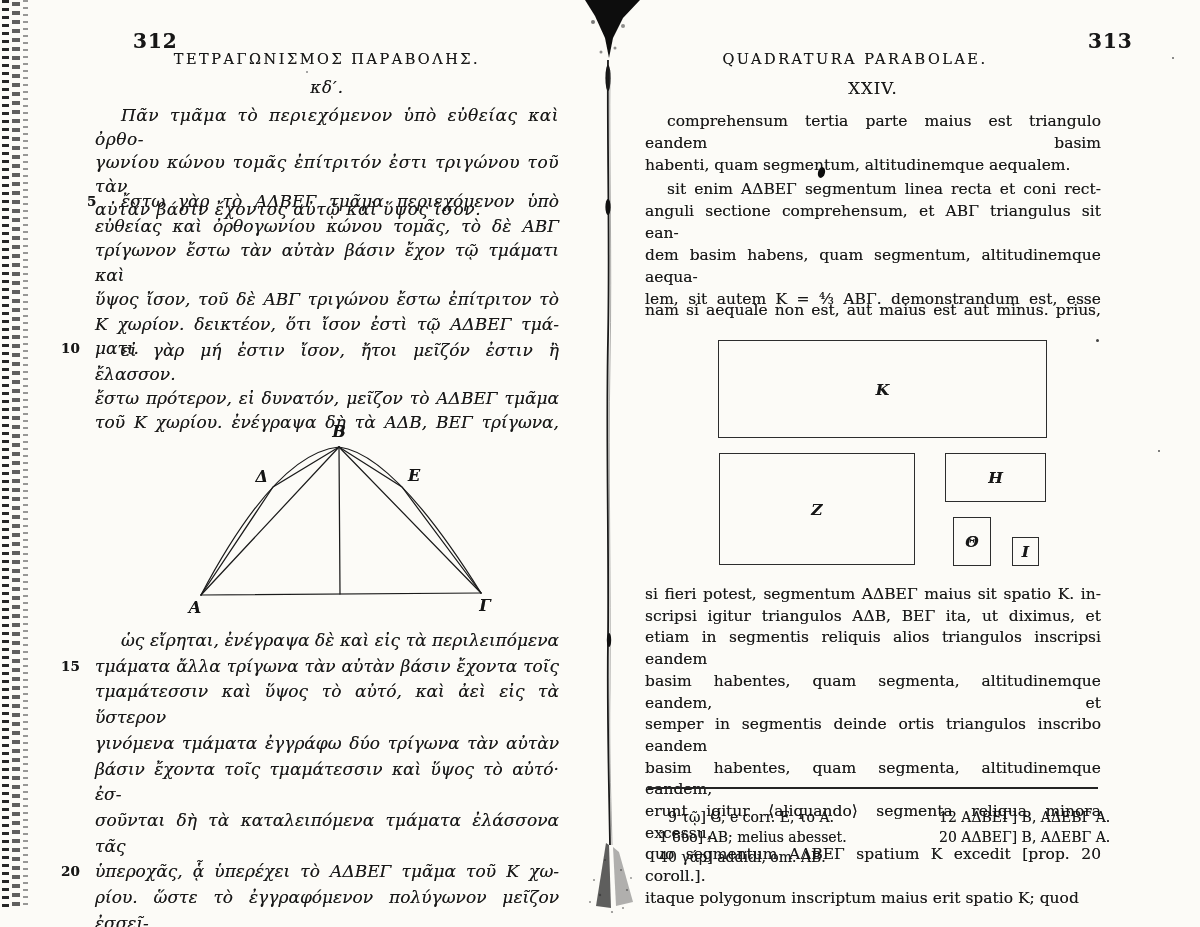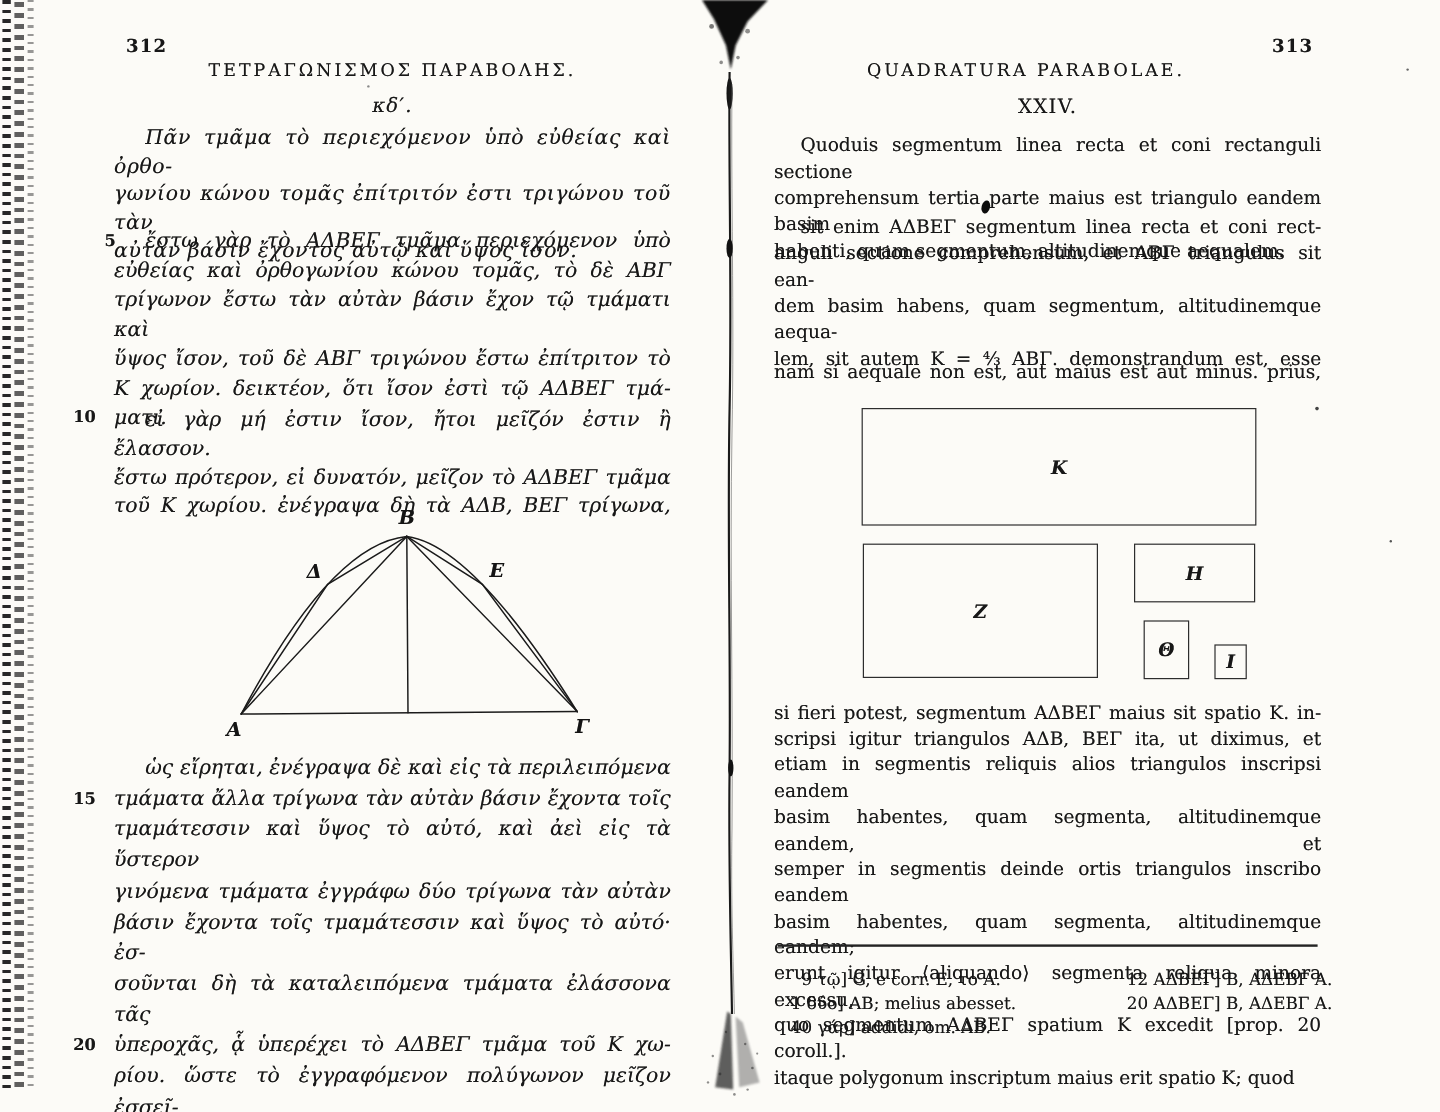--- a/index.html
+++ b/index.html
@@ -17,21 +17,21 @@
   .para.nsl div.line:last-of-type{text-align-last:left;}
   .para.ind div.line:first-of-type{text-indent:var(--ind,26px);}
   .greek{left:95px; width:464px; font-style:italic; font-size:17px;}
   .greek.sp{letter-spacing:.5px;}
   .latin{left:645px; width:456px; font-size:15.5px; --ind:22px;}
   .lnum{
     position:absolute; left:-34px; top:0; width:26px; text-align:right;
     font-style:normal; font-size:13.5px; letter-spacing:0; font-weight:bold;
   }
   .runhead{font-size:14.5px; letter-spacing:2.5px; text-align:center;margin-top:20px;}
-  .pagenum{font-size:15px; font-weight:bold; letter-spacing:1px;}
+  .pagenum{font-size:20px; font-weight:bold; letter-spacing:1px;margin-left:28px;}
   .secthead{text-align:center; font-size:16.5px; letter-spacing:1px;}
   .formula{position:absolute; left:645px; width:456px; text-align:center; font-style:italic; font-size:16.5px;}
   
   .rectfig{position:absolute; left:716px; top:338px; width:334px; height:230px;}
   .rectfig .r{
     position:absolute; border:1.6px solid #2d2d2d;
     display:flex; align-items:center; justify-content:center;
     font-style:italic; font-size:15.5px; font-weight:bold;
   }
   #rK{left:2px;   top:2px;   width:327px; height:96px;}
@@ -153,21 +153,20 @@
       <div class="line"><span class="lnum">20</span><span>ὑπεροχᾶς, ᾇ ὑπερέχει τὸ ΑΔΒΕΓ τμᾶμα τοῦ Κ χω-</span></div>
       <div class="line"><span class="lnum"></span><span>ρίου. ὥστε τὸ ἐγγραφόμενον πολύγωνον μεῖζον ἐσσεῖ-</span></div>
     </div>
 
   <div class="abs runhead" style="left:630px;top:31px;width:450px">QUADRATURA PARABOLAE.</div>
   <div class="abs pagenum" style="left:1060px;top:29px;width:50px;text-align:left">313</div>
   <div class="abs secthead" style="left:645px;top:79px;width:456px">XXIV.</div>
 
   <div class="para latin nsl ind" style="top:110px;--lh:22px">
 
-  <div class="line"><span>Quoduis segmentum linea recta et coni rectanguli sectione</span></div>
       <div class="line"><span>comprehensum tertia parte maius est triangulo eandem basim</span></div>
       <div class="line"><span>habenti, quam segmentum, altitudinemque aequalem.</span></div>
     </div>
 
   <div class="para latin ind" style="top:178px;--lh:22px">
 
   <div class="line"><span>sit enim ΑΔΒΕΓ segmentum linea recta et coni rect-</span></div>
       <div class="line"><span>anguli sectione comprehensum, et ΑΒΓ triangulus sit ean-</span></div>
       <div class="line"><span>dem basim habens, quam segmentum, altitudinemque aequa-</span></div>
       <div class="line"><span>lem, sit autem K = ⁴⁄₃ ΑΒΓ. demonstrandum est, esse</span></div>

